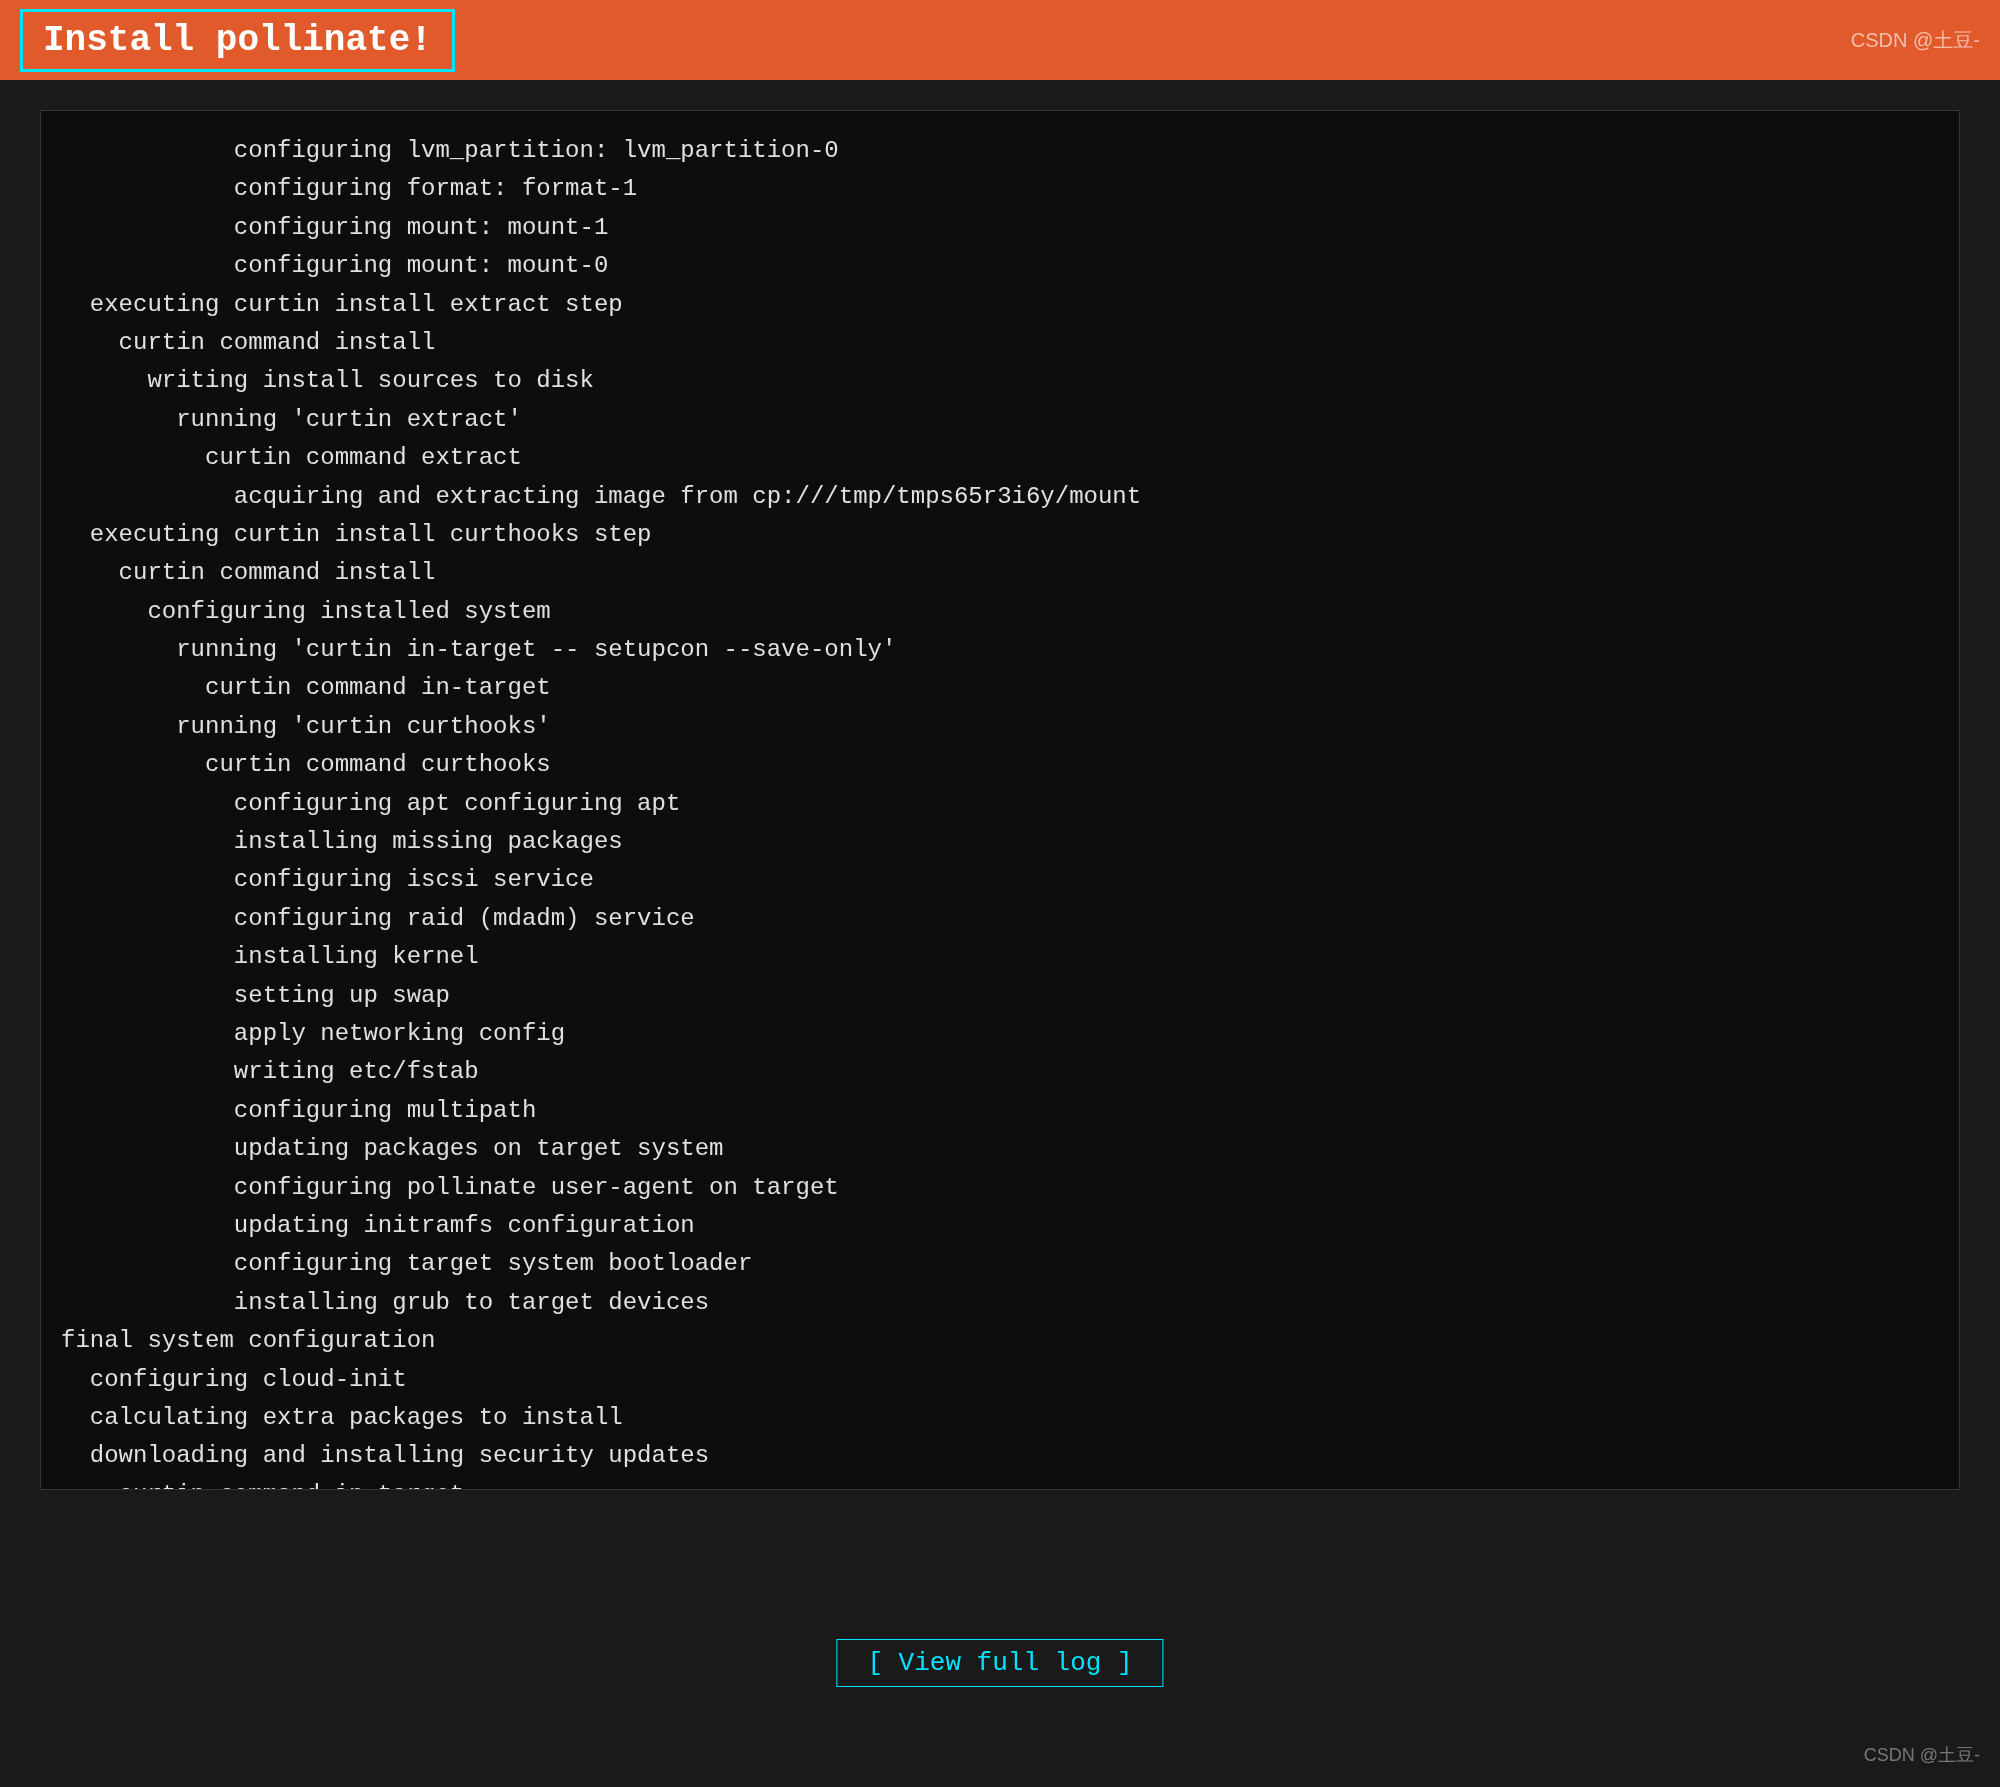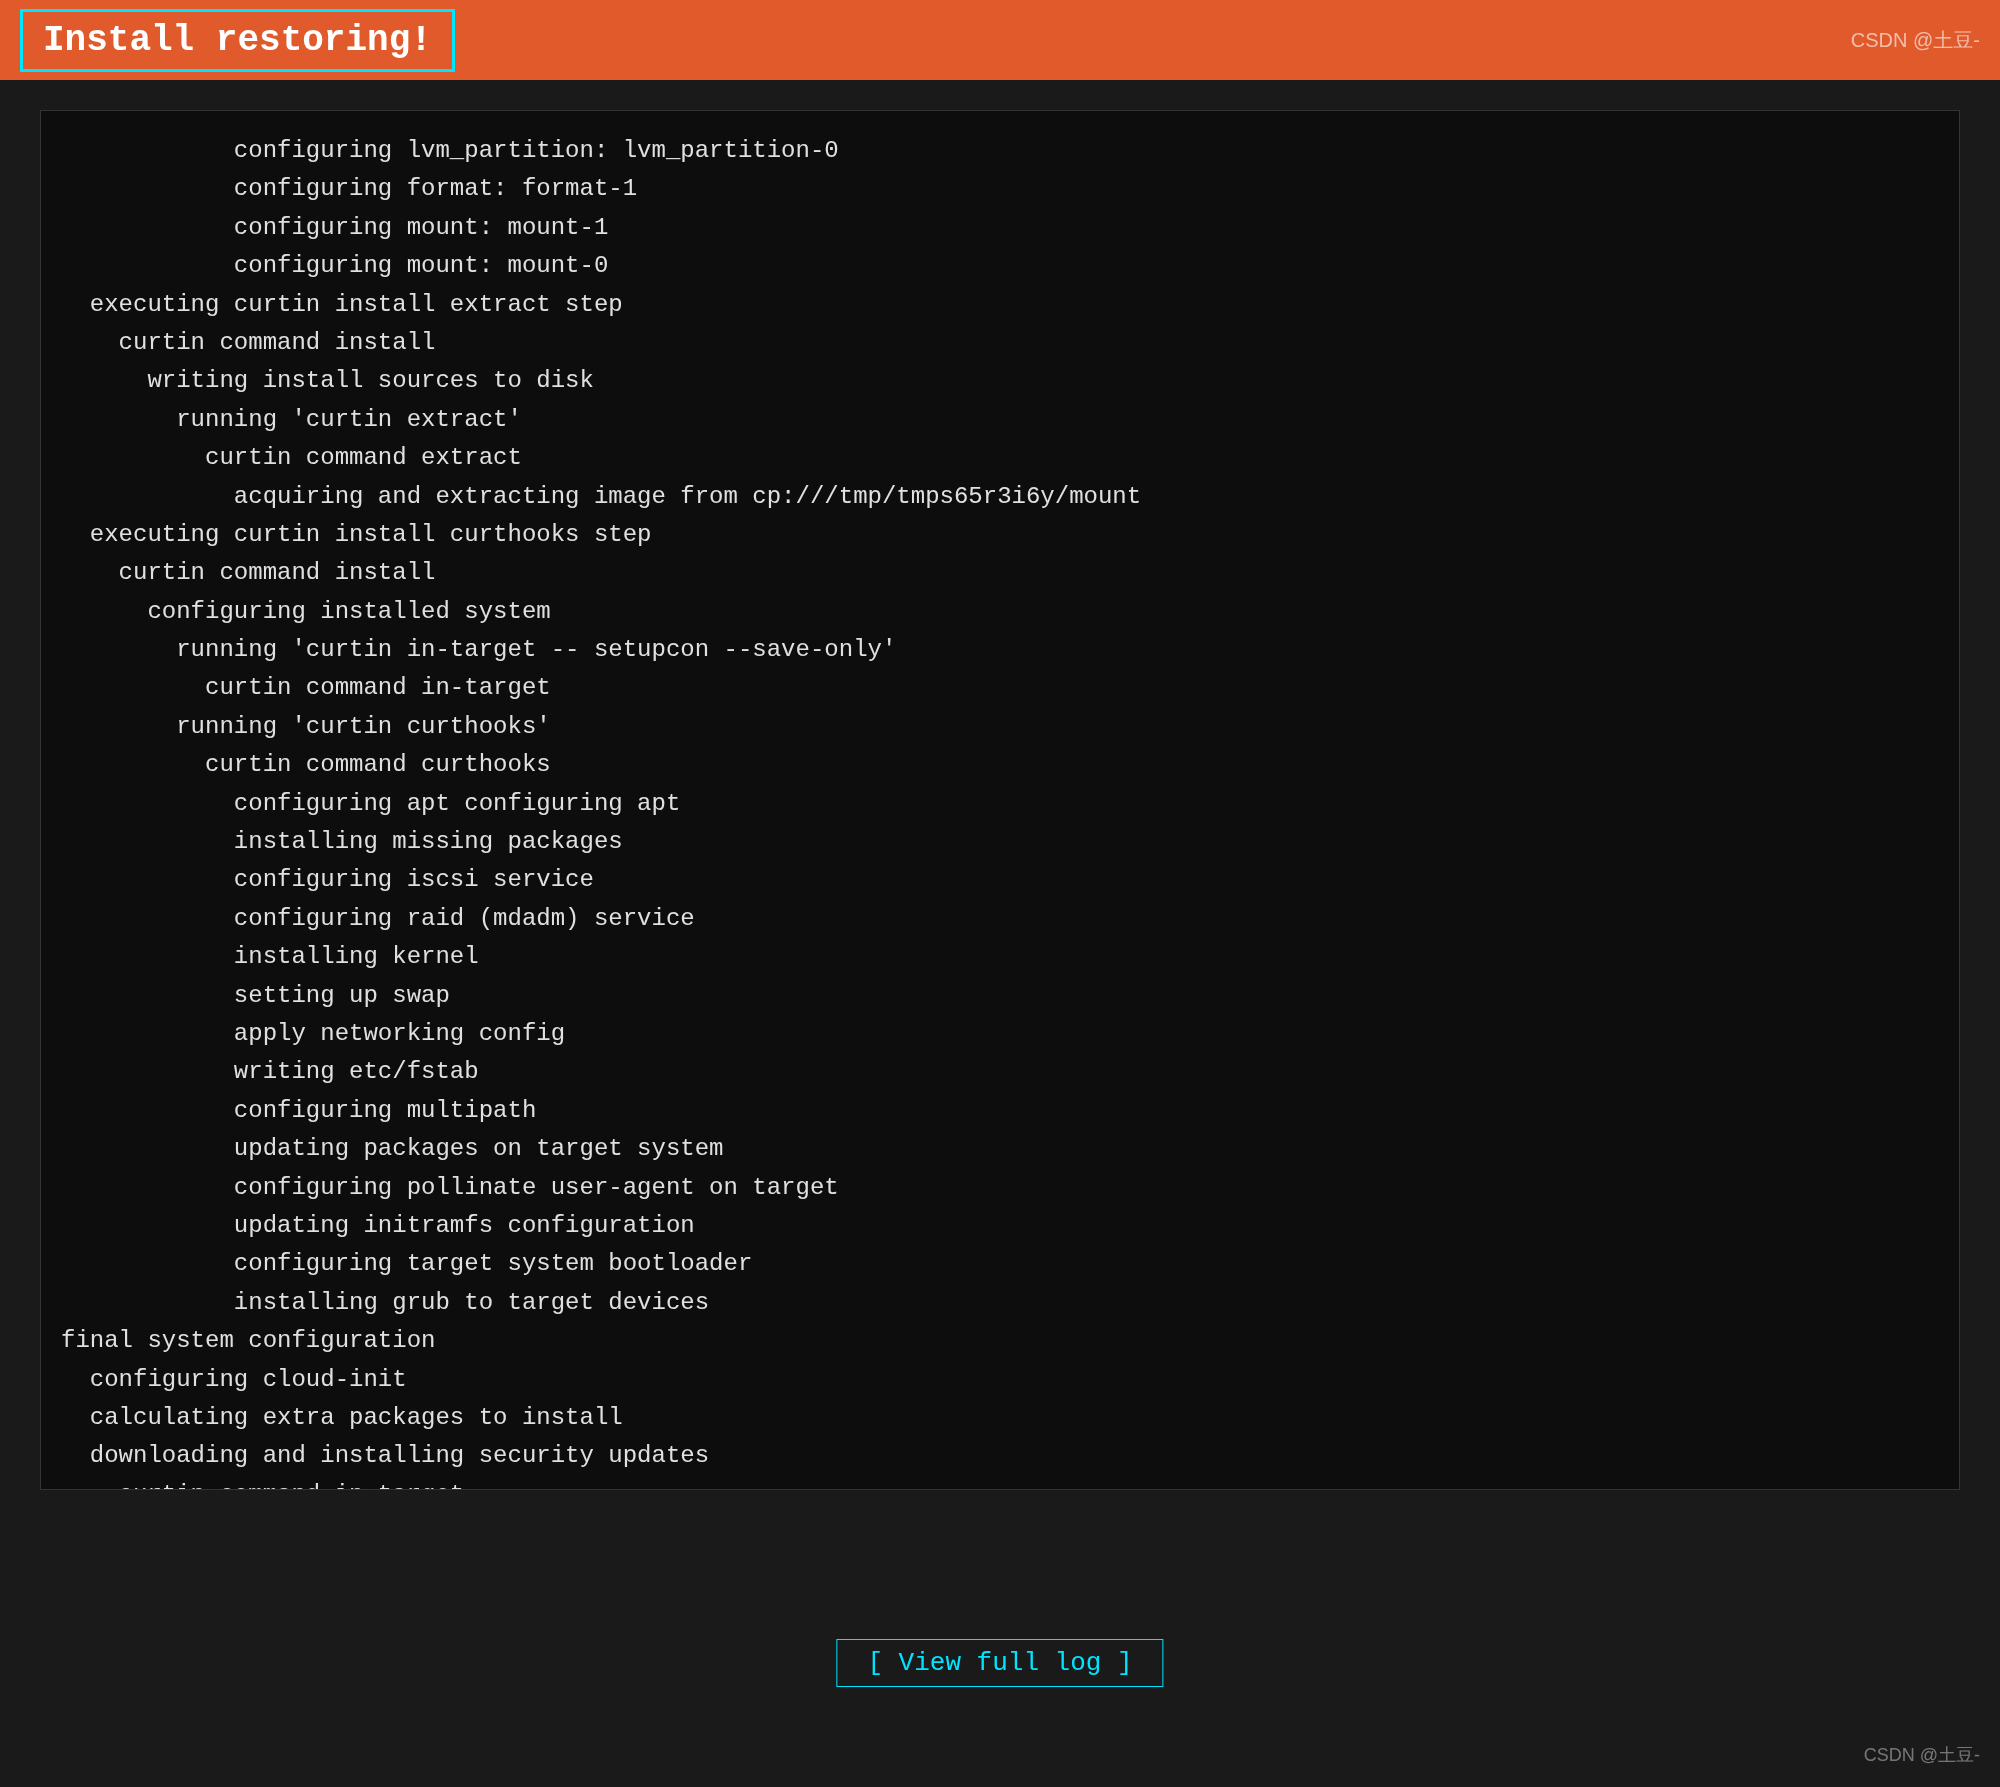--- a/index.html
+++ b/index.html
@@ -130,21 +130,21 @@
       color: rgba(255,255,255,0.4);
       font-size: 18px;
       font-family: sans-serif;
     }
   </style>
 </head>
 <body>
 
 <div id="header-bar">
   <div id="install-complete-box">
-    <span id="install-complete-text">Install restoring!</span>
+    <span id="install-complete-text">Install pollinate!</span>
   </div>
   <div id="watermark">CSDN @土豆-</div>
 </div>
 
 <div id="log-container">
   <pre id="log-content">            configuring lvm_partition: lvm_partition-0
             configuring format: format-1
             configuring mount: mount-1
             configuring mount: mount-0
   executing curtin install extract step

